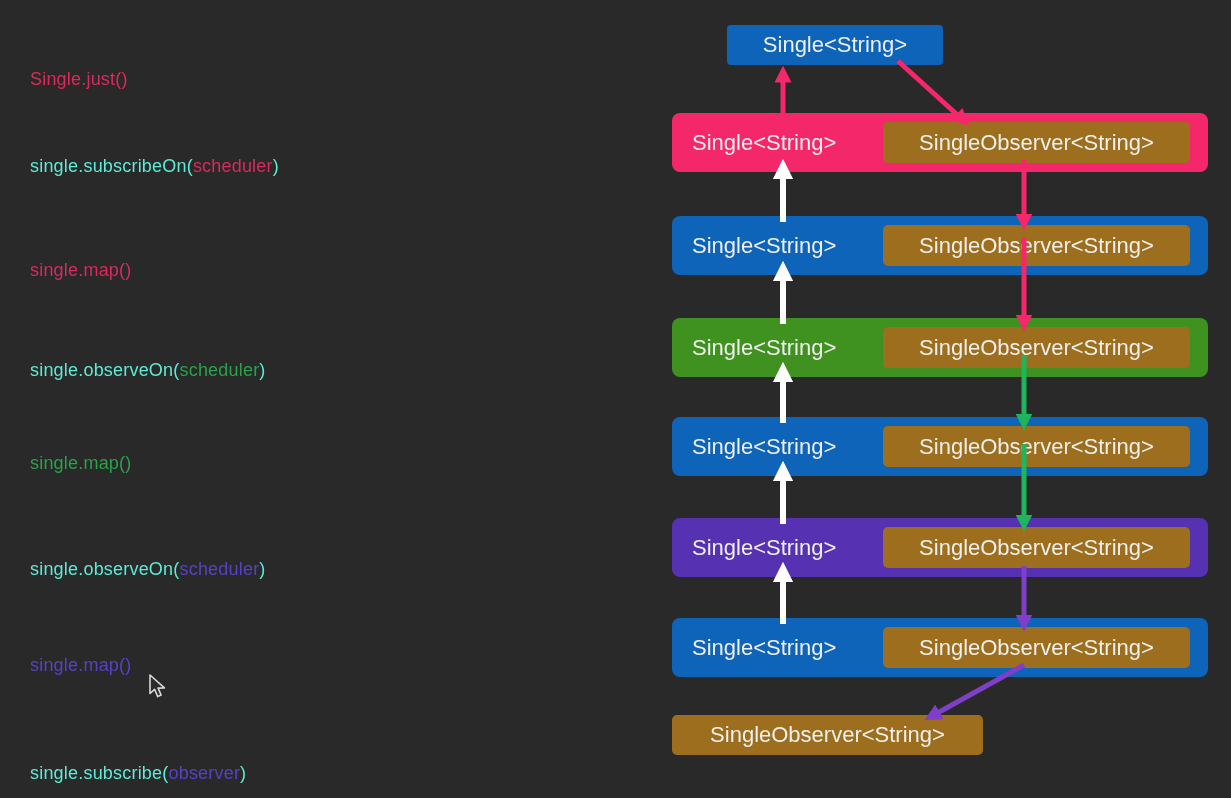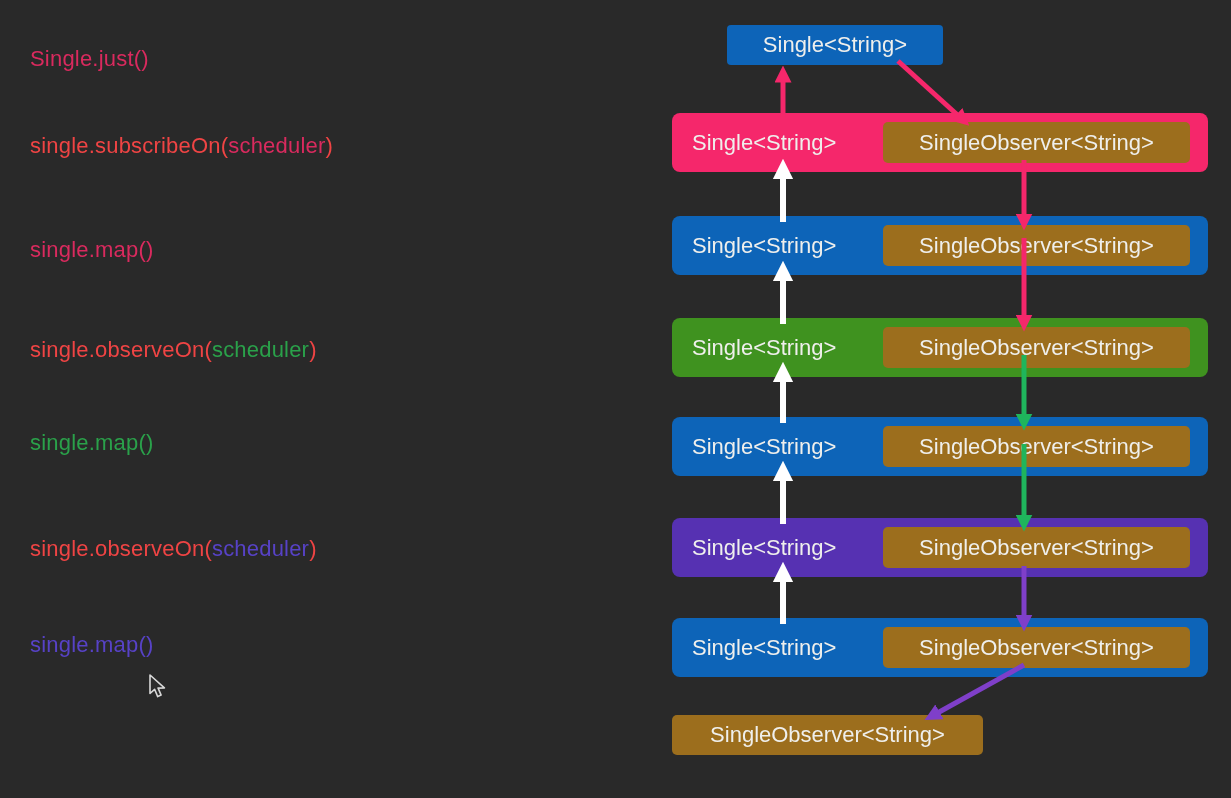--- a/index.html
+++ b/index.html
@@ -4,24 +4,25 @@
 <style>
   html,body{margin:0;padding:0;background:#191919;}
   .stage{
     position:relative;width:1231px;height:798px;overflow:hidden;
     background:#292929;
     font-family:"Liberation Sans", sans-serif;
   }
   
   .code-label{
     position:absolute;left:30px;
-    font-size:22px;line-height:26px;letter-spacing:0.2px;
+    font-size:18px;line-height:26px;letter-spacing:0.2px;
     white-space:nowrap;
+    margin-top:20px;
   }
-  .c-white{color:#ef4444;}
+  .c-white{color:#5eead4;}
   .c-pink{color:#d92a5e;}
   .c-green{color:#2aa14a;}
   .c-purple{color:#5742c6;}
   
   .dg-box{
     position:absolute;display:flex;align-items:center;justify-content:center;
     color:#efefec;font-size:22px;white-space:nowrap;
   }
   .src-box{left:727px;top:25px;width:216px;height:40px;background:#0d64b8;border-radius:4px;}
   .thread-row{
@@ -64,20 +65,23 @@
     <span class="c-white">single.observeOn(</span><span class="c-green">scheduler</span><span class="c-white">)</span>
   </div>
   <div class="code-label" style="top:430px">
     <span class="c-green">single.map()</span>
   </div>
   <div class="code-label" style="top:536px">
     <span class="c-white">single.observeOn(</span><span class="c-purple">scheduler</span><span class="c-white">)</span>
   </div>
   <div class="code-label" style="top:632px">
     <span class="c-purple">single.map()</span>
+  </div>
+  <div class="code-label" style="top:740px">
+    <span class="c-white">single.subscribe(</span><span class="c-purple">observer</span><span class="c-white">)</span>
   </div>
 
   <div class="dg-box src-box">
     <span>Single&lt;String&gt;</span>
   </div>
 
   <div class="thread-row row-pink" style="top:113px">
     <span class="row-single-label">Single&lt;String&gt;</span>
     <div class="row-observer-box">
         <span>SingleObserver&lt;String&gt;</span>

